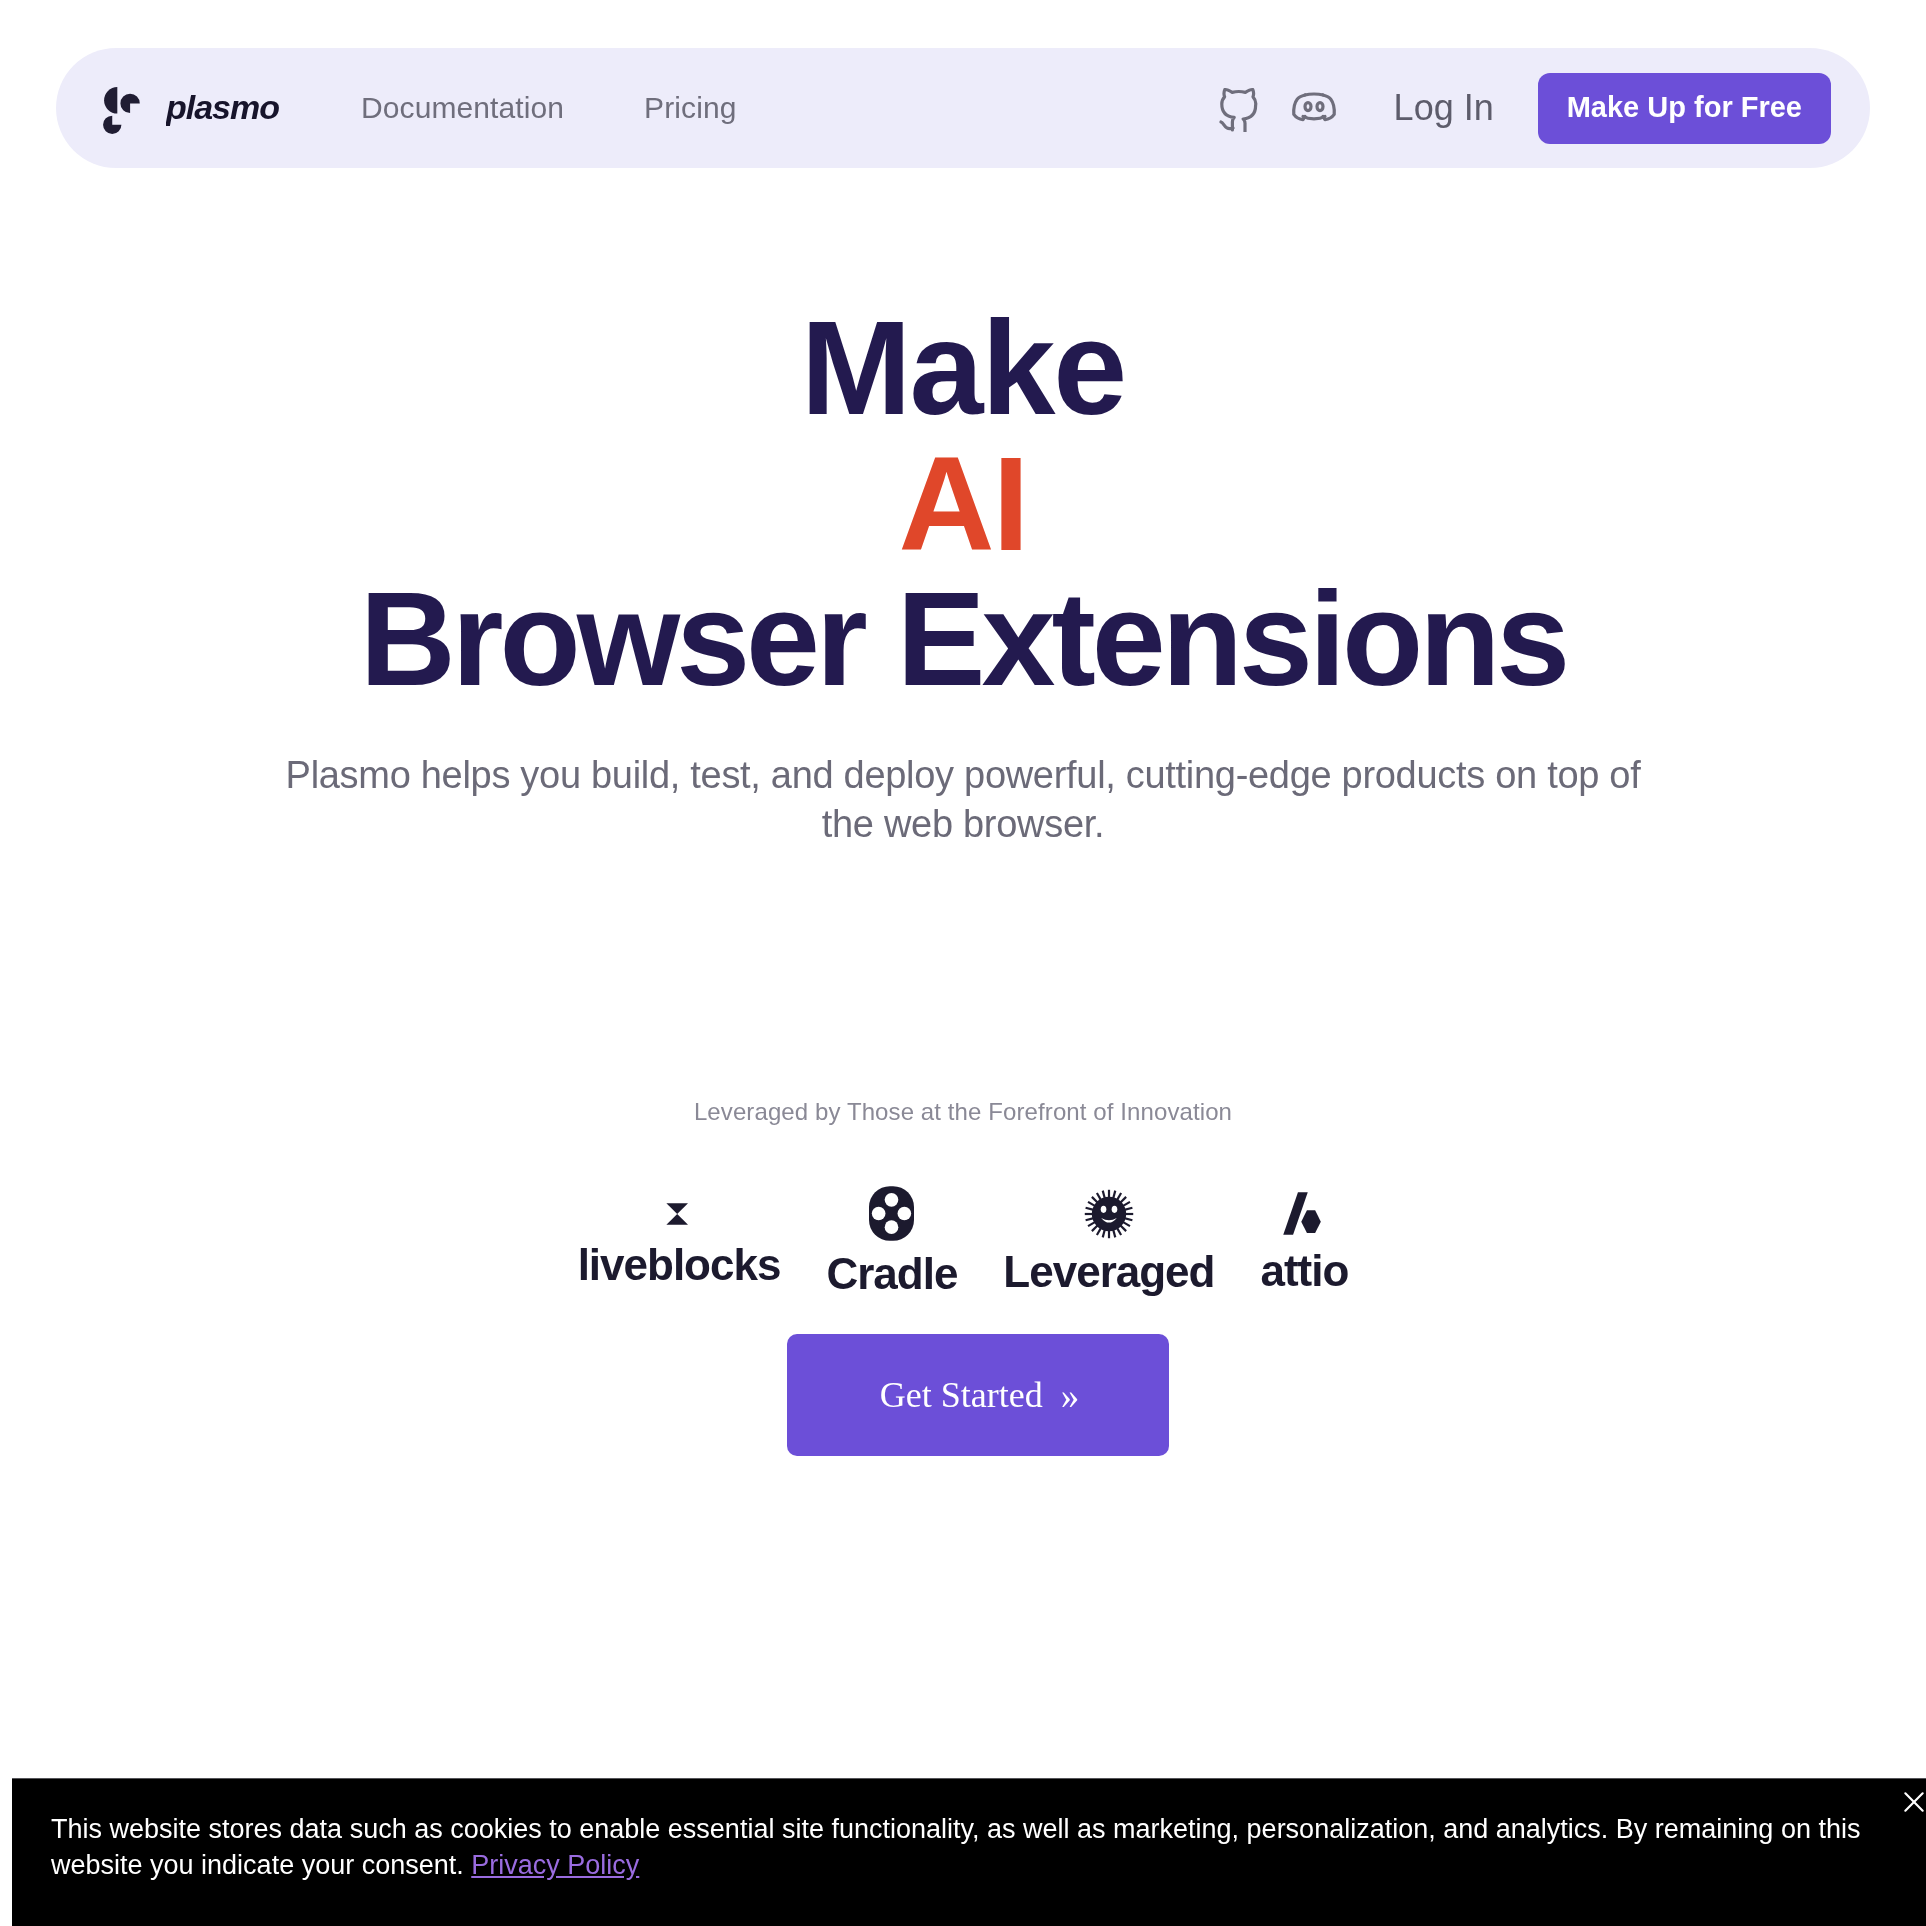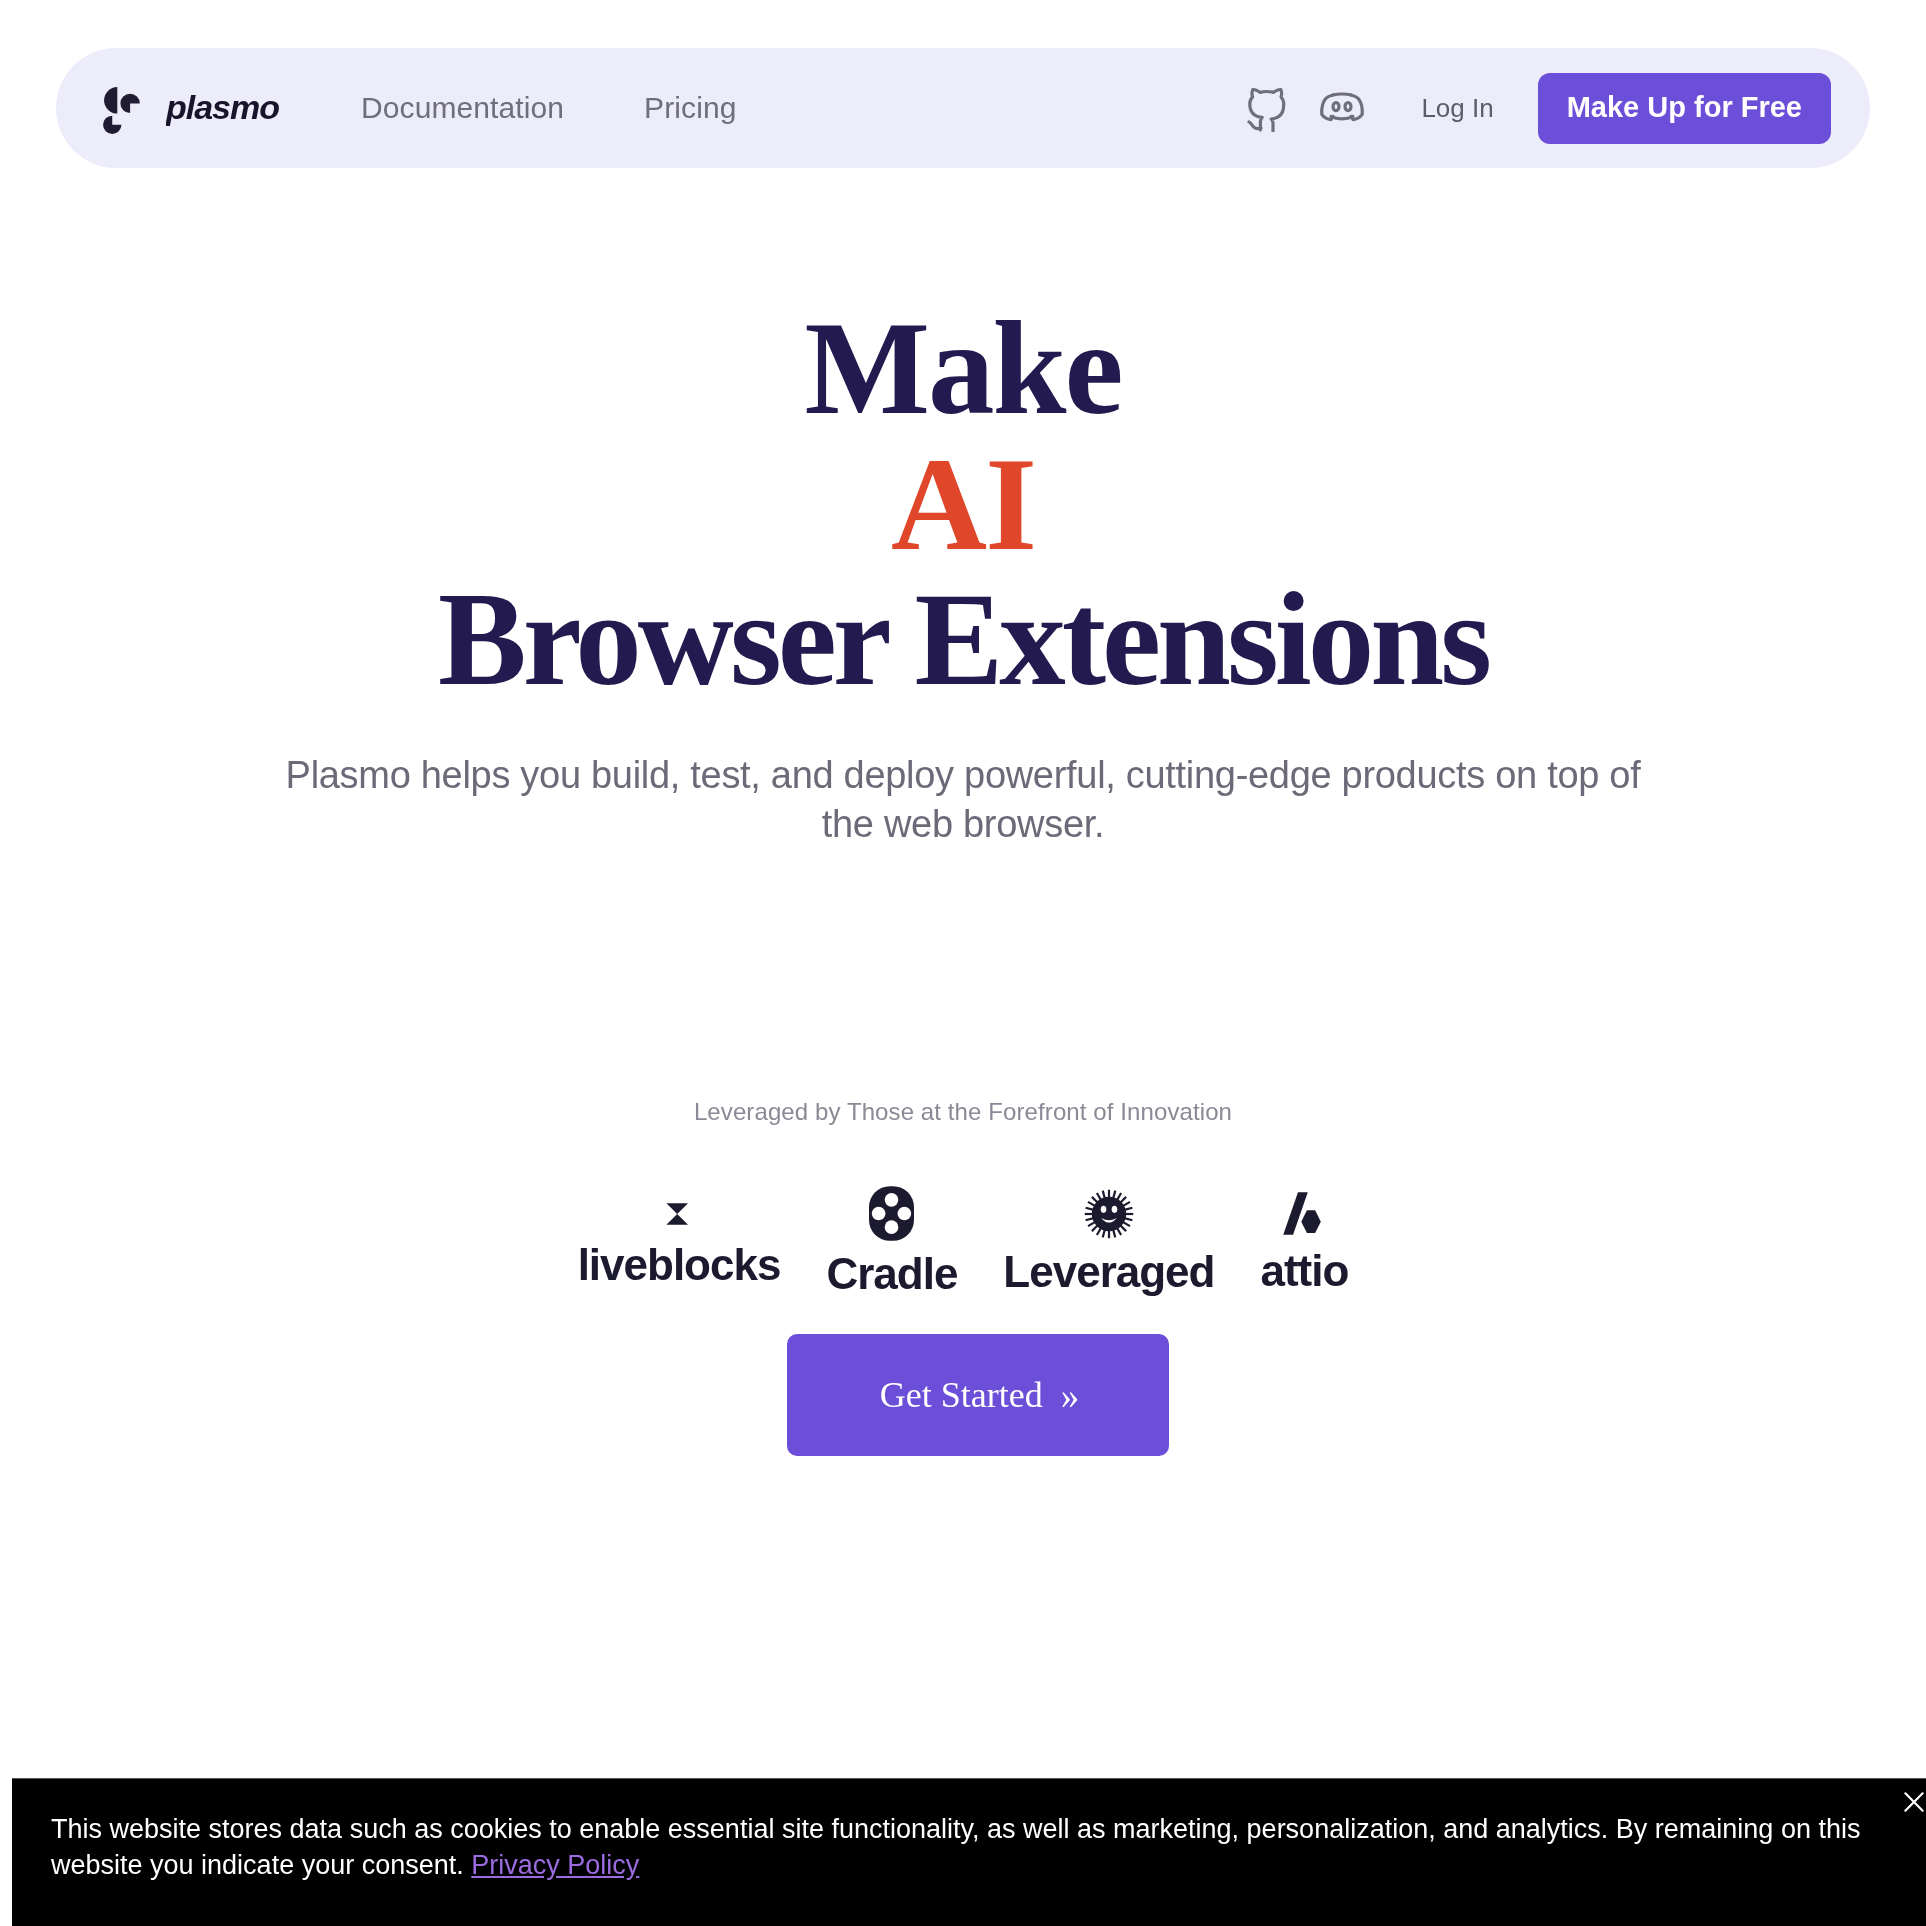--- a/index.html
+++ b/index.html
@@ -55,21 +55,21 @@
     display:flex; align-items:center; gap:0;
   }
   .nav-icon-btn {
     width:75px; height:75px;
     display:flex; align-items:center; justify-content:center;
     cursor:pointer;
   }
   .nav-icon-btn svg { width:48px; height:48px; display:block; }
 
   .nav-login {
-    font-size:26px; color:#5d5c6b;
+    font-size:36px; color:#5d5c6b;
     margin:0 44px 0 42px;
     cursor:pointer; white-space:nowrap;
   }
   #signup-button {
     background:#6c4fd8;
     color:#ffffff;
     font-size:29px; font-weight:bold;
     border:none; border-radius:12px;
     padding:20px 29px 22px;
     cursor:pointer; white-space:nowrap;
@@ -82,21 +82,20 @@
     position:absolute;
     left:0; top:301px; width:1926px;
     text-align:center;
   }
   .headline {
     font-size:133px;
     font-weight:bold;
     color:#231a4f;
     line-height:1.02;
     letter-spacing:-2px;
-    font-family:Liberation Serif, serif;
   }
   .headline .accent { color:#e0472a; display:block; }
   .headline .l1 { display:block; }
   .headline .l3 { display:block; letter-spacing:-4px; }
 
   #hero-subtitle {
     margin:43px auto 0;
     width:1374px;
     font-size:38px;
     line-height:1.28;

